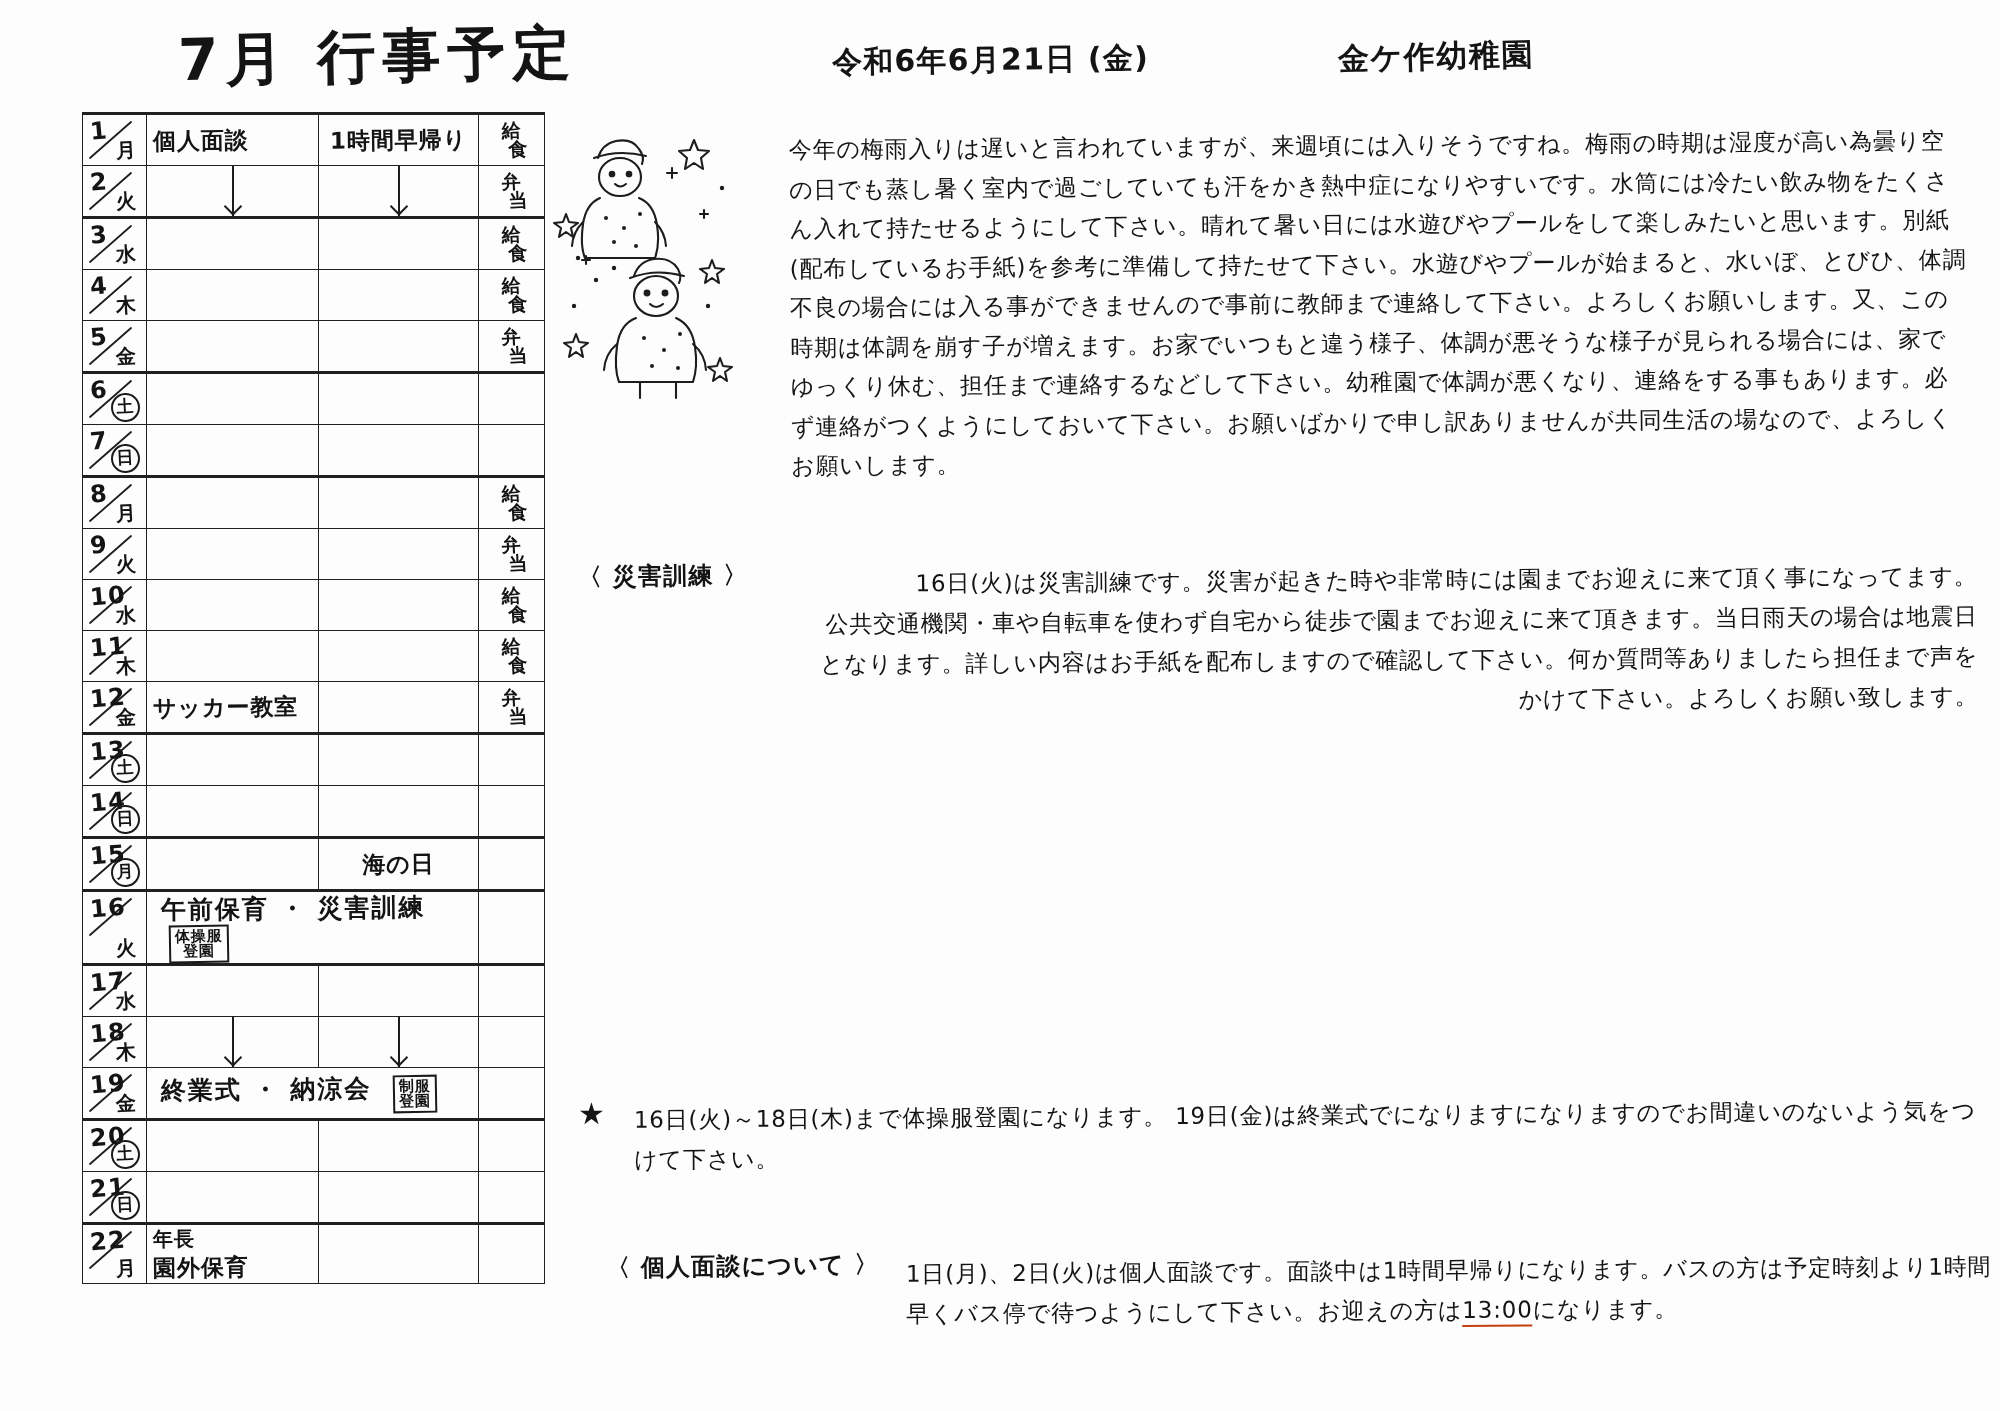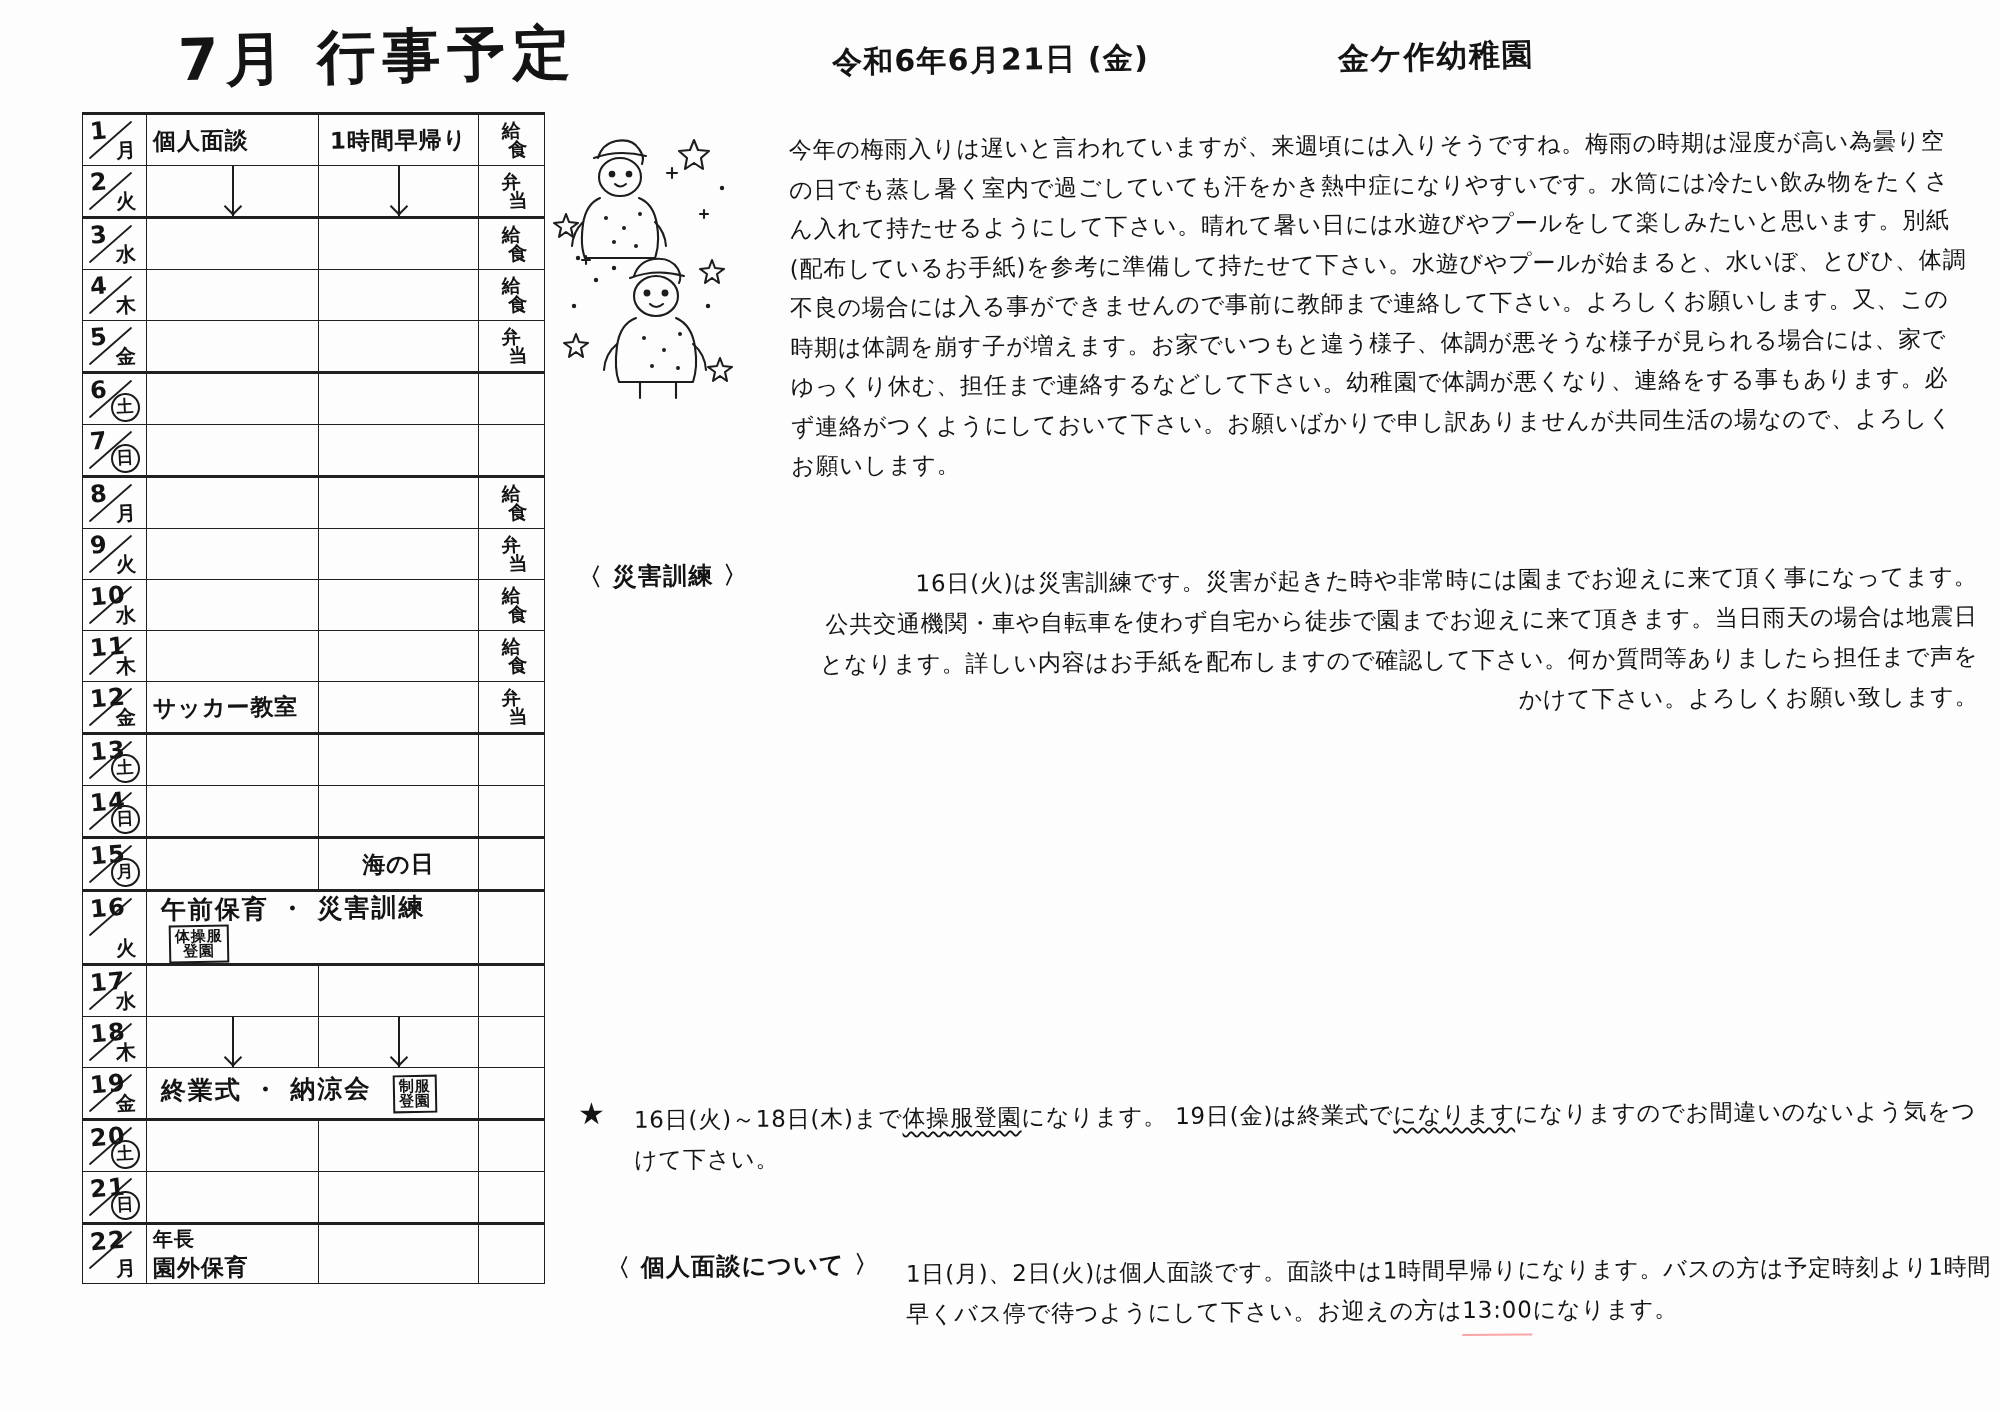--- a/index.html
+++ b/index.html
@@ -251,28 +251,27 @@
     top: 4px;
     font-size: 30px;
     line-height: 1;
   }
 
   #sec-interview { left: 606px; top: 1250px; width: 1400px; }
   #sec-interview .section-head { position: absolute; left: 0; top: 0; }
   #sec-interview .section-body { margin-left: 300px; }
 
   .wavy {
-    text-decoration: underline;
     text-decoration-style: wavy;
     text-decoration-thickness: 1.5px;
     text-underline-offset: 5px;
   }
   .straight {
-    border-bottom: 2px solid #fca5a5;
-    padding-bottom: 11px;
+    border-bottom: 2px solid #c2410c;
+    padding-bottom: 2px;
   }
 </style>
 </head>
 <body>
 
 <div id="page">
 
   <div id="doc-title" class="hw">7月 行事予定</div>
   <div id="doc-date" class="hw">令和6年6月21日 (金)</div>
   <div id="school-name" class="hw">金ケ作幼稚園</div>

